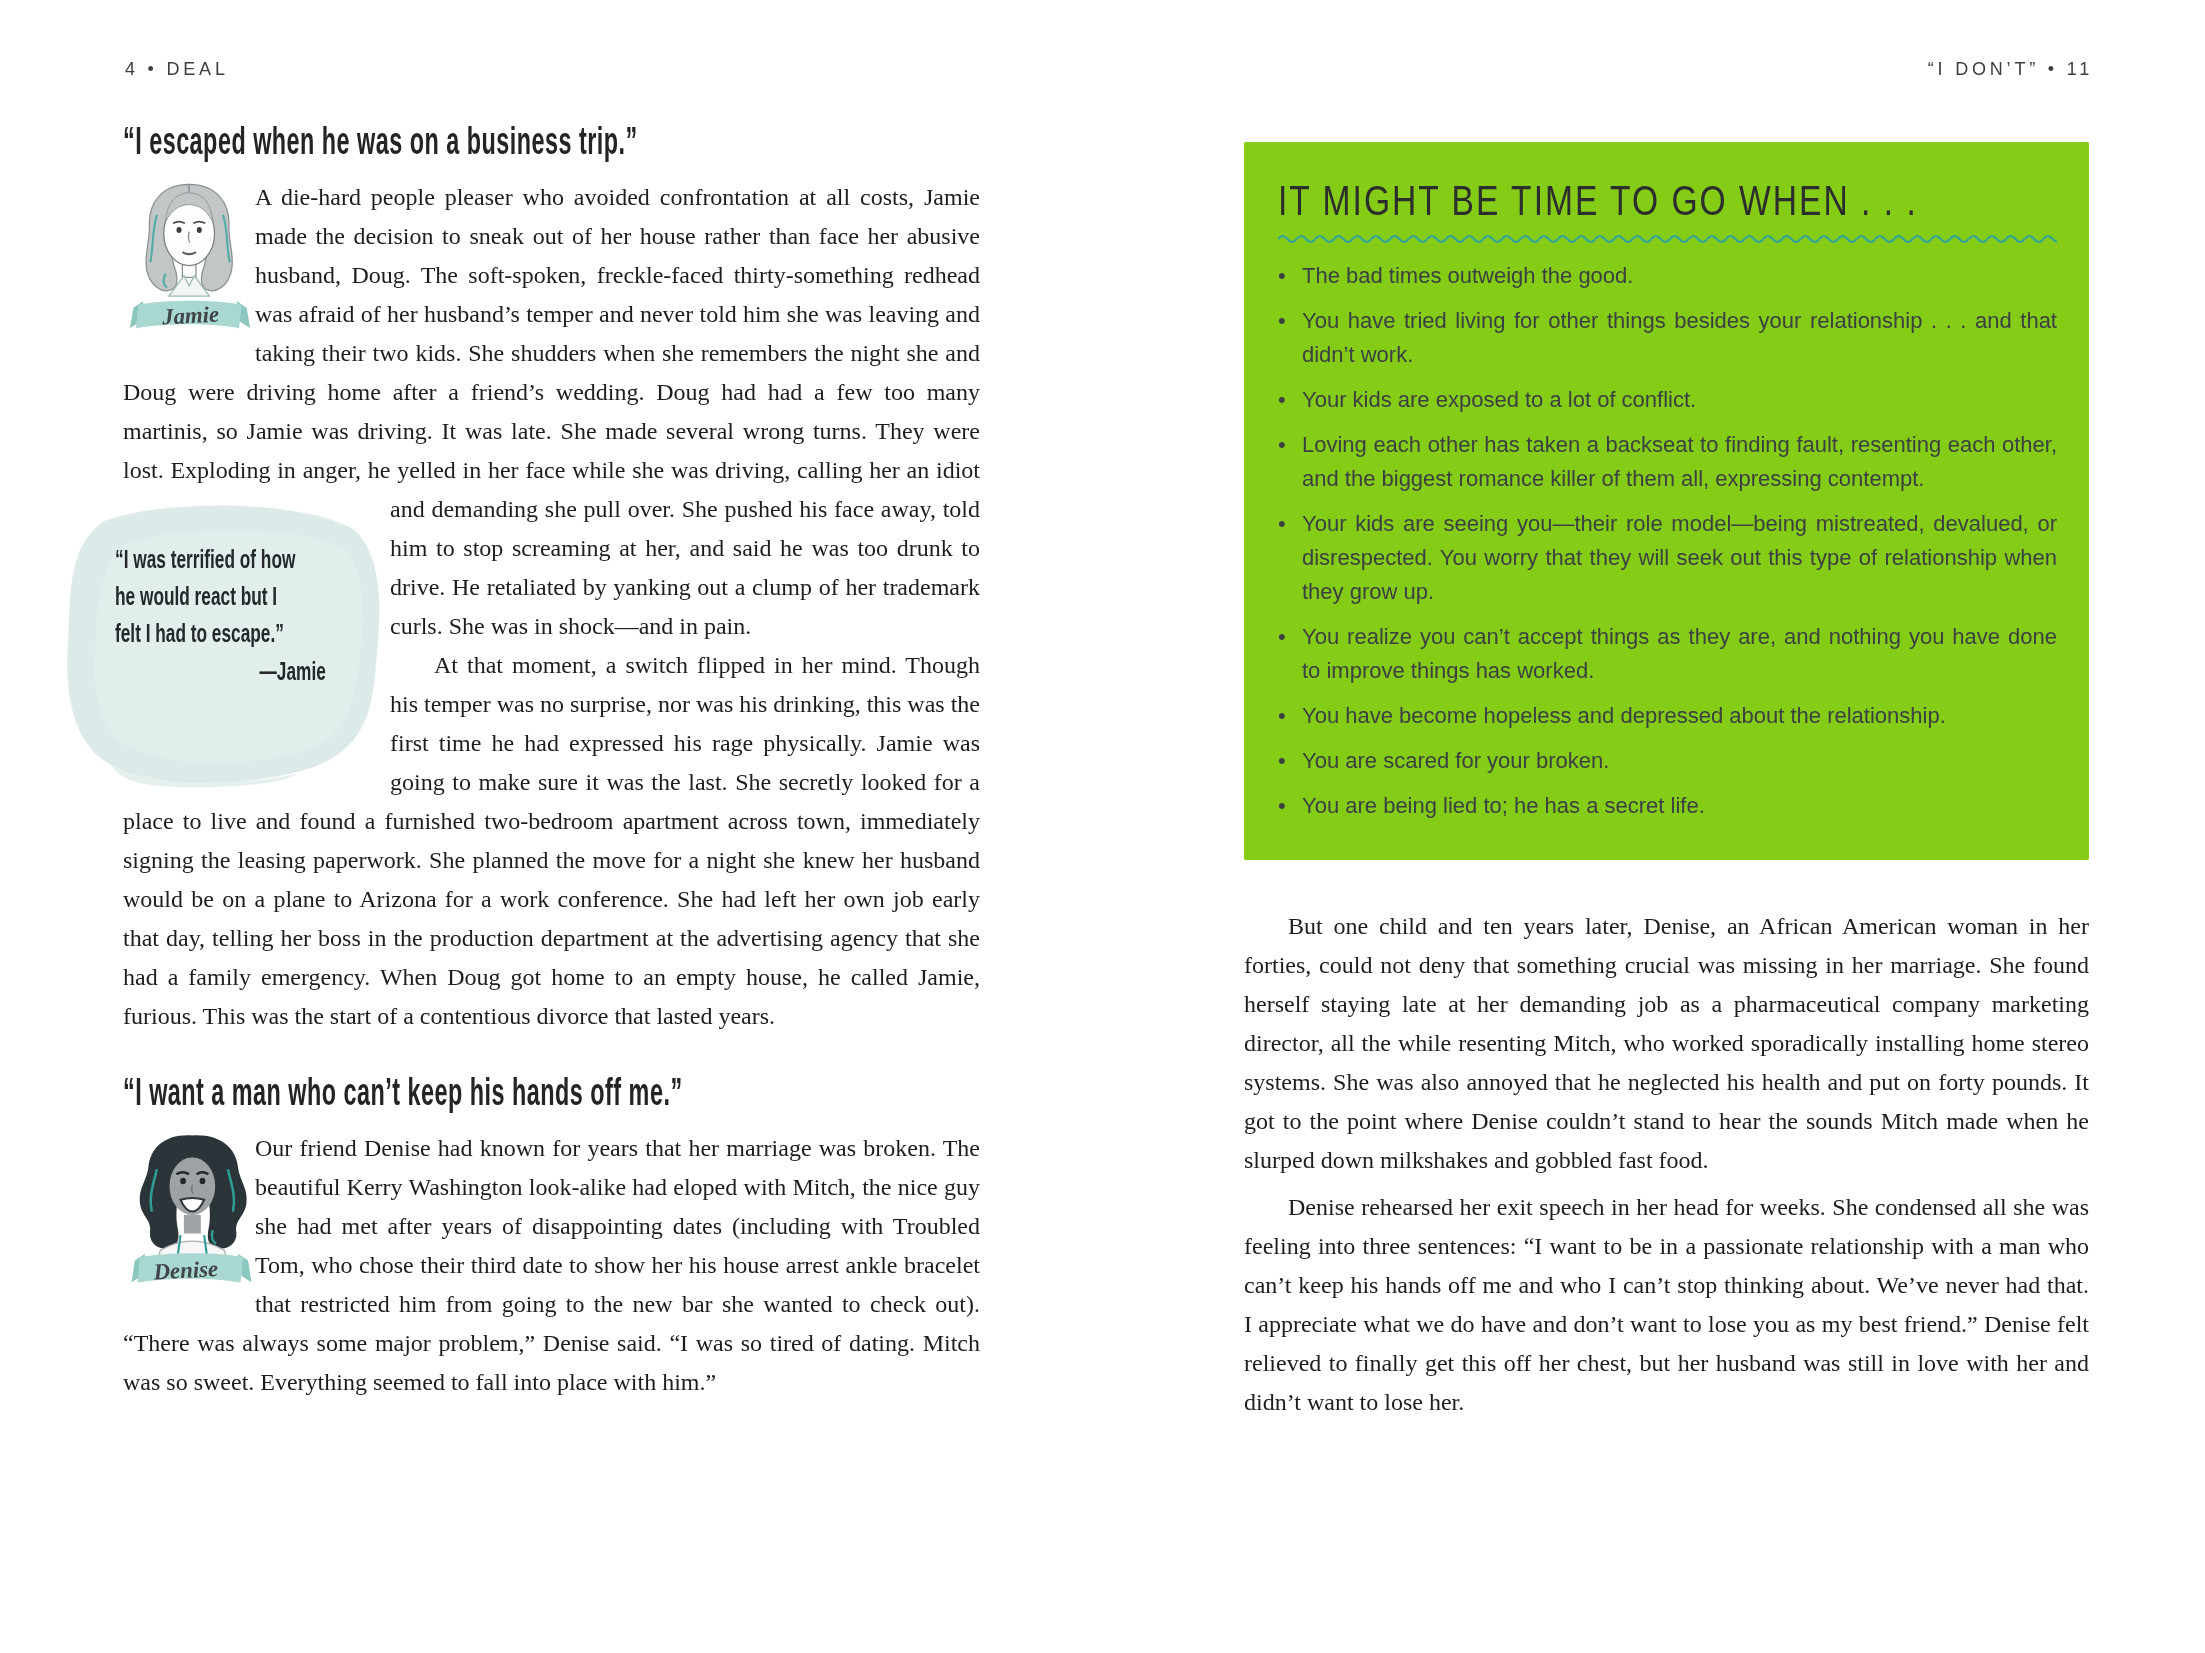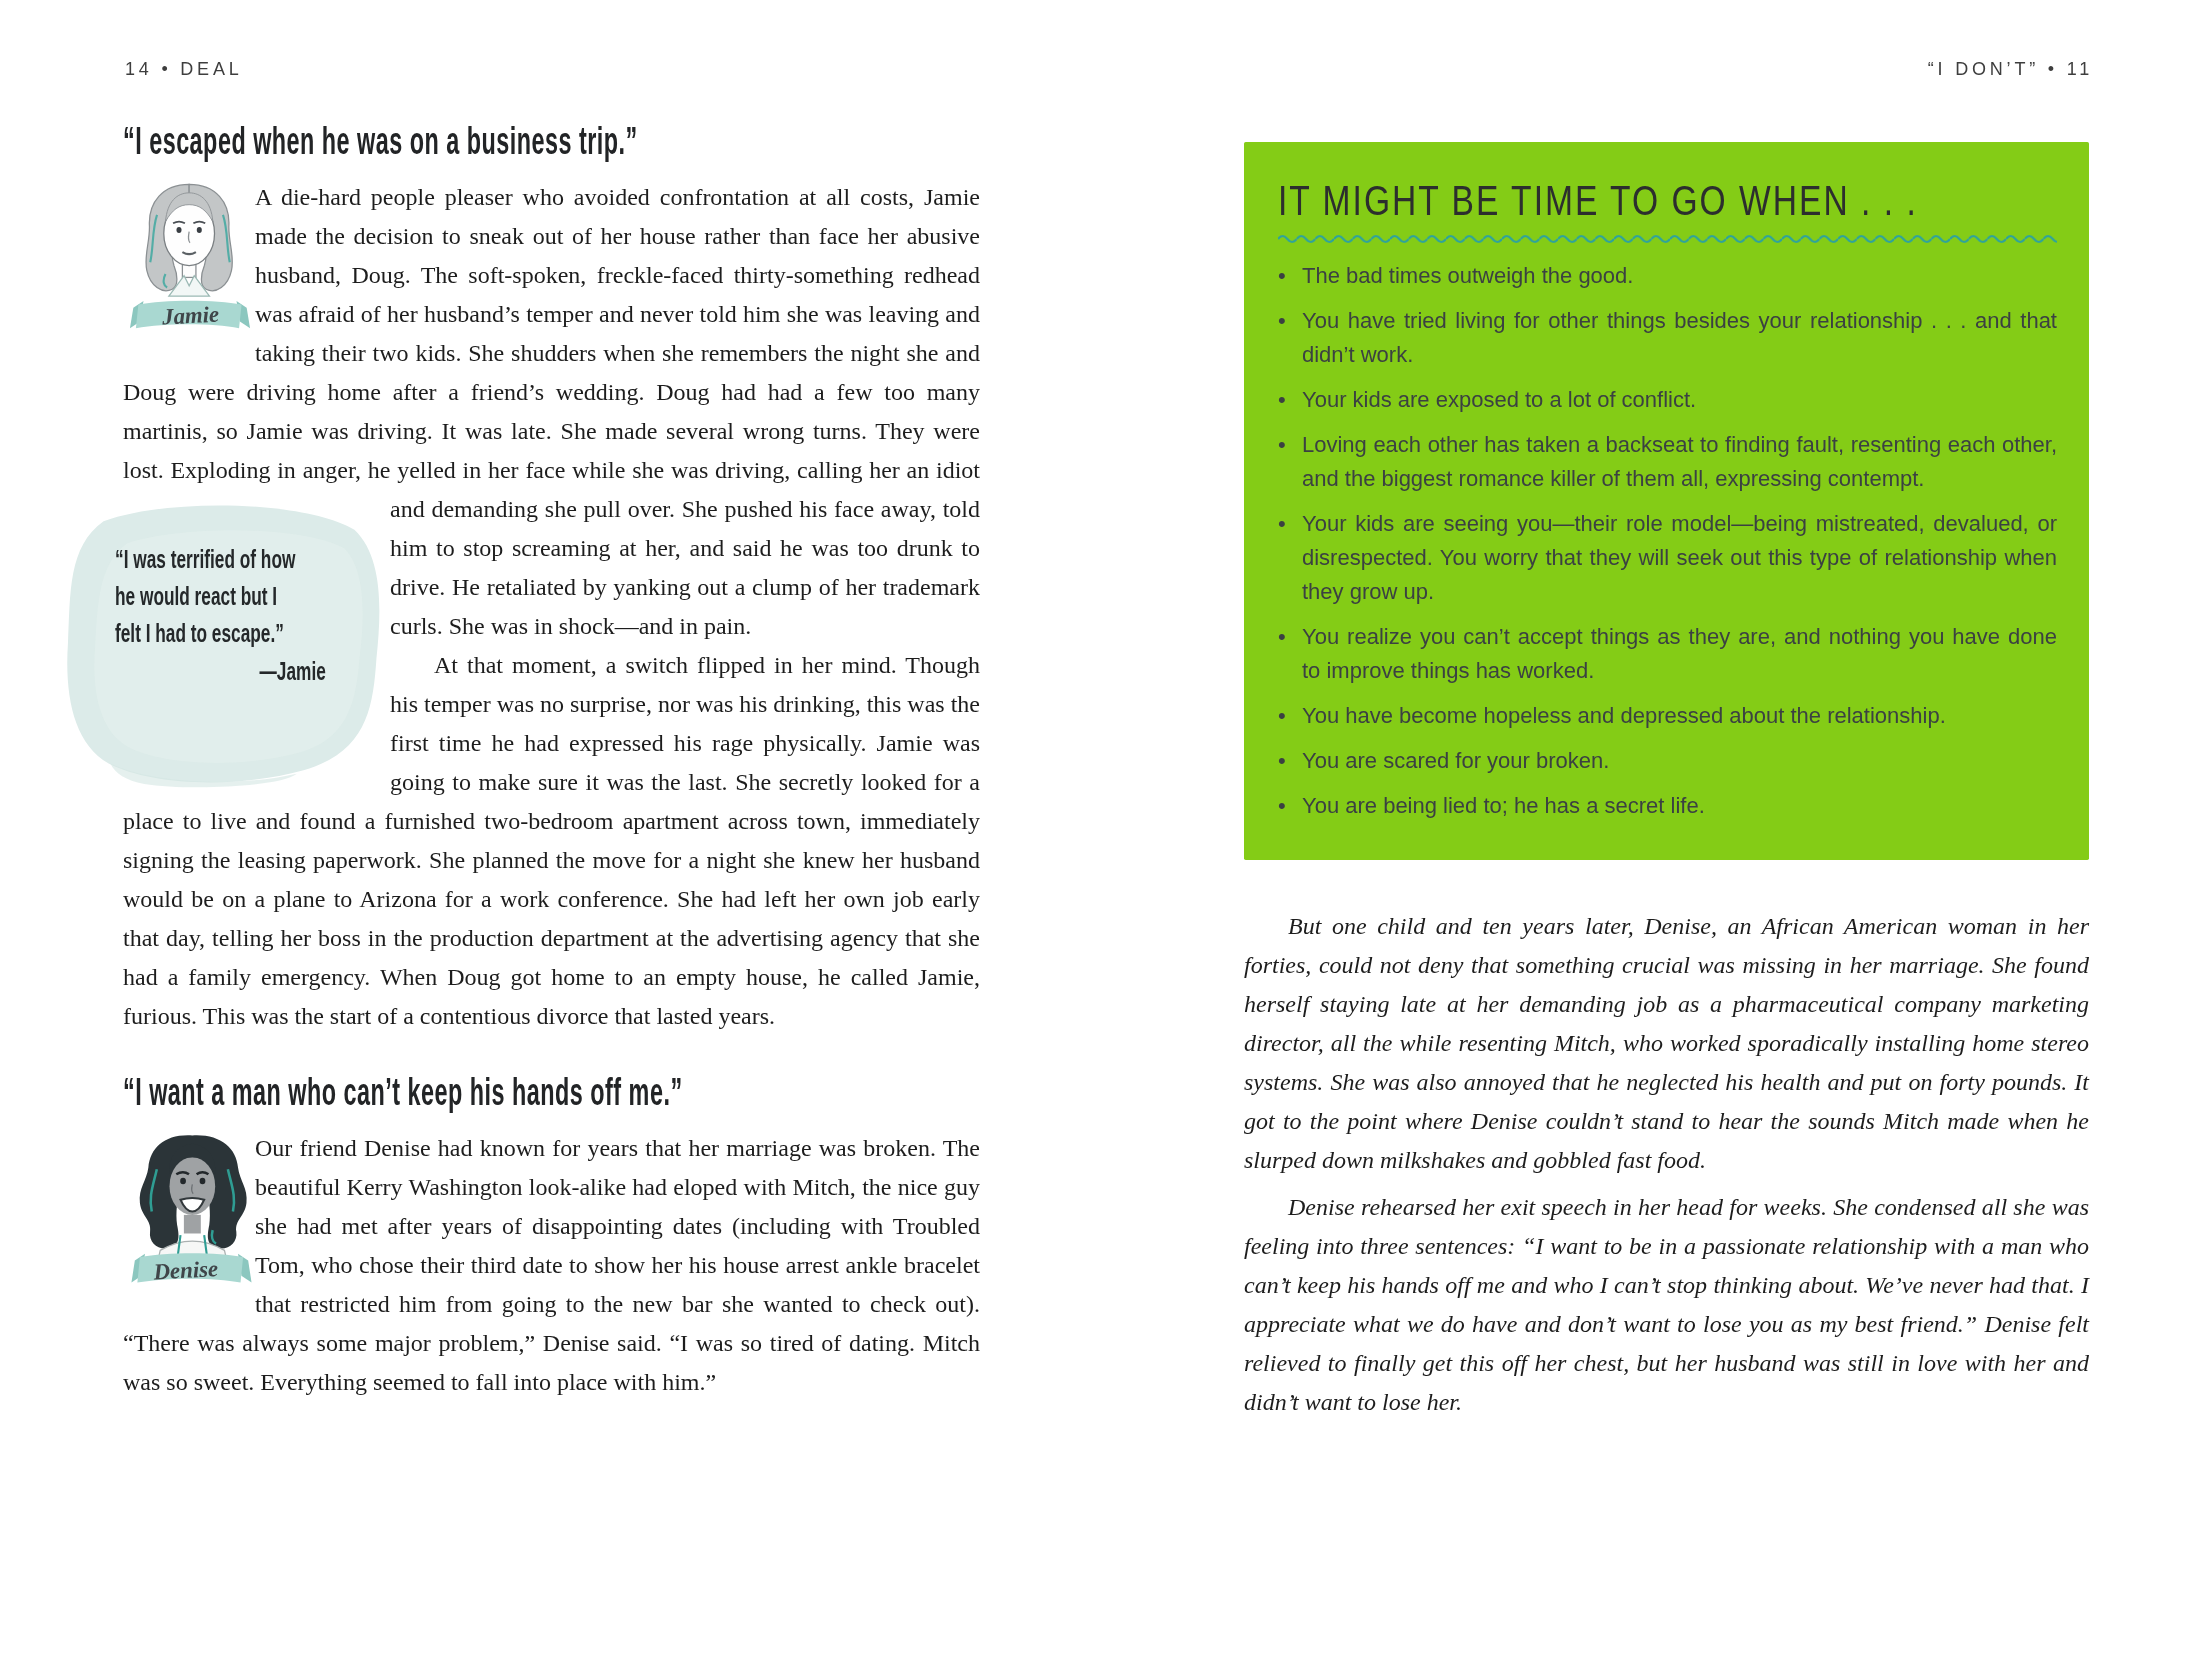--- a/index.html
+++ b/index.html
@@ -69,33 +69,33 @@
   }
   .wave{display:block;margin:3.4px 0 13.6px 0;}
   ul.tips{
     list-style:none;margin:0;padding:0;font-family:"Liberation Sans",sans-serif;
     font-size:22px;line-height:34px;color:#3b4142;text-align:justify;
   }
   ul.tips li{padding-left:24px;text-indent:-24px;margin-top:11px;}
   ul.tips li:first-child{margin-top:0;}
   .blt{display:inline-block;width:24px;text-indent:0;}
 
-  #col-right p.body{margin-top:47px;font-style:italic;}
+  #col-right p.body{margin-top:47px;}
   #col-right p.body + p.body{margin-top:8px;}
 
   
   .banner-name{
     font-family:"Liberation Serif",serif;font-style:italic;font-weight:700;
     fill:#3f4549;
   }
 </style>
 </head>
 <body>
 
-<div id="runhead-left" class="runhead">14 • DEAL</div>
+<div id="runhead-left" class="runhead">4 • DEAL</div>
 <div id="runhead-right" class="runhead">“I DON’T” • 11</div>
 
 <div id="col-left">
 
   <div class="headline">
     <span class="h-display">“I escaped when he was on a business trip.”</span>
   </div>
 
   <p class="body">
     <span class="float-portrait">

